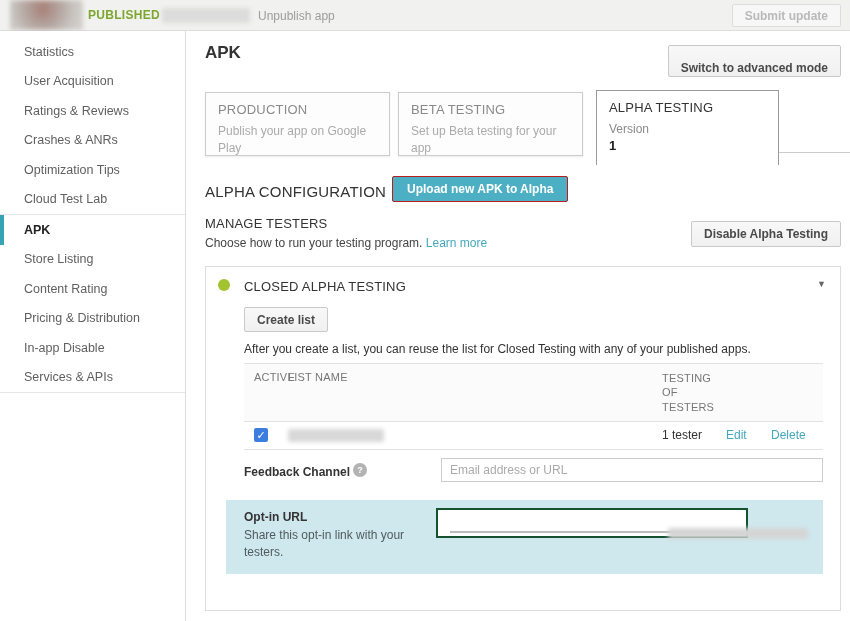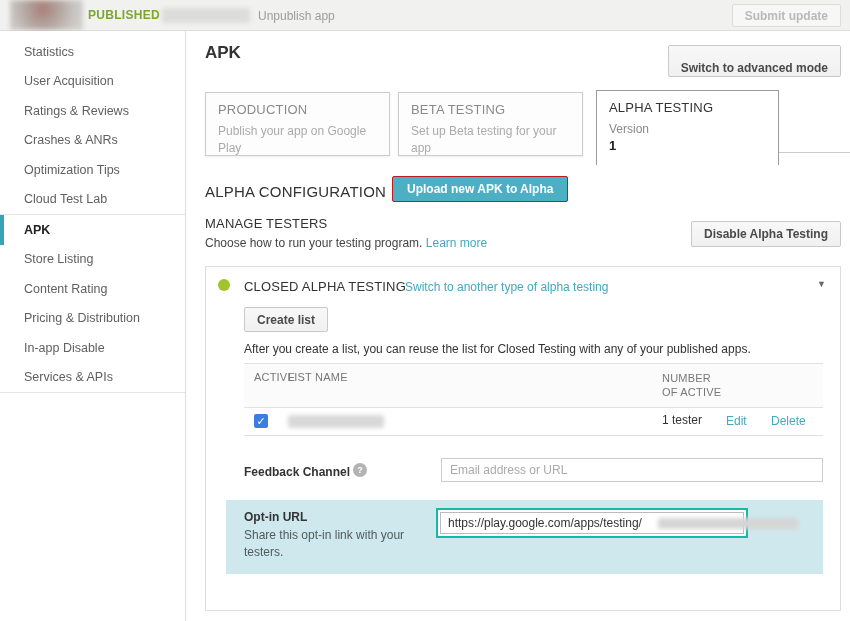--- a/index.html
+++ b/index.html
@@ -88,21 +88,21 @@
   .help-icon { position:absolute; left:147px; top:196px; width:14px; height:14px; border-radius:50%;
                background:#b3b3b3; color:#fff; font-size:9px; font-weight:bold; text-align:center; line-height:14px; }
   .feedback-input { position:absolute; left:235px; top:191px; width:382px; height:24px;
                border:1px solid #ccc; padding:0 8px; font-size:12px; font-family:inherit; color:#333; }
   .feedback-input::placeholder { color:#aaa; }
 
   .optin-panel { position:absolute; left:20px; top:233px; width:597px; height:74px; background:#cfe8ee; }
   .optin-label { position:absolute; left:18px; top:10px; font-size:12px; font-weight:bold; color:#333; }
   .optin-desc { position:absolute; left:18px; top:27px; width:178px; font-size:12px; color:#4f5b5e; line-height:1.45; }
   .optin-redbox { position:absolute; left:210px; top:8px; width:312px; height:30px;
-                  border:2px solid #14b8a6; background:#fff; padding:2px; }
+                  border:2px solid #14532d; background:#fff; padding:12px; }
   .optin-input { width:100%; height:100%; border:1px solid #bbb; padding:0 7px;
                  font-size:12px; font-family:inherit; color:#333; }
   .optin-input-wrap { position:relative; width:100%; height:100%; }
   .optin-input-blur { position:absolute; left:218px; top:6px; width:140px; height:11px;
                  background:#d5d5d5; filter:blur(2px); border-radius:2px; }
 </style>
 </head>
 <body>
 
 <div class="screen">
@@ -156,31 +156,30 @@
     <h3 class="manage-title" style="font-weight:normal;">MANAGE TESTERS</h3>
     <div class="manage-desc">
       <span>Choose how to run your testing program.</span>
       <span class="teal-link">Learn more</span>
     </div>
     <button class="gray-btn disable-btn">Disable Alpha Testing</button>
 
     <section class="card">
       <span class="dot"></span>
       <div class="card-title">CLOSED ALPHA TESTING</div>
-      <span class="switch-link teal-link">Switch to another type of alpha testing</span>
       <span class="caret">▼</span>
 
       <button class="gray-btn create-btn">Create list</button>
       <p class="reuse-text">After you create a list, you can reuse the list for Closed Testing with any of your published apps.</p>
 
       <div class="testers-table">
         <div class="t-head">
           <div class="c-active">ACTIVE</div>
           <div class="c-name">LIST NAME</div>
-          <div class="c-num">NUMBER OF ACTIVE</div>
+          <div class="c-num">TESTING OF TESTERS</div>
           <div class="c-edit"></div>
           <div class="c-del"></div>
         </div>
         <div class="t-row">
           <div class="c-active">
             <div class="checkbox">✓</div>
           </div>
           <div class="c-name">
             <div class="listname-blur"></div>
           </div>

